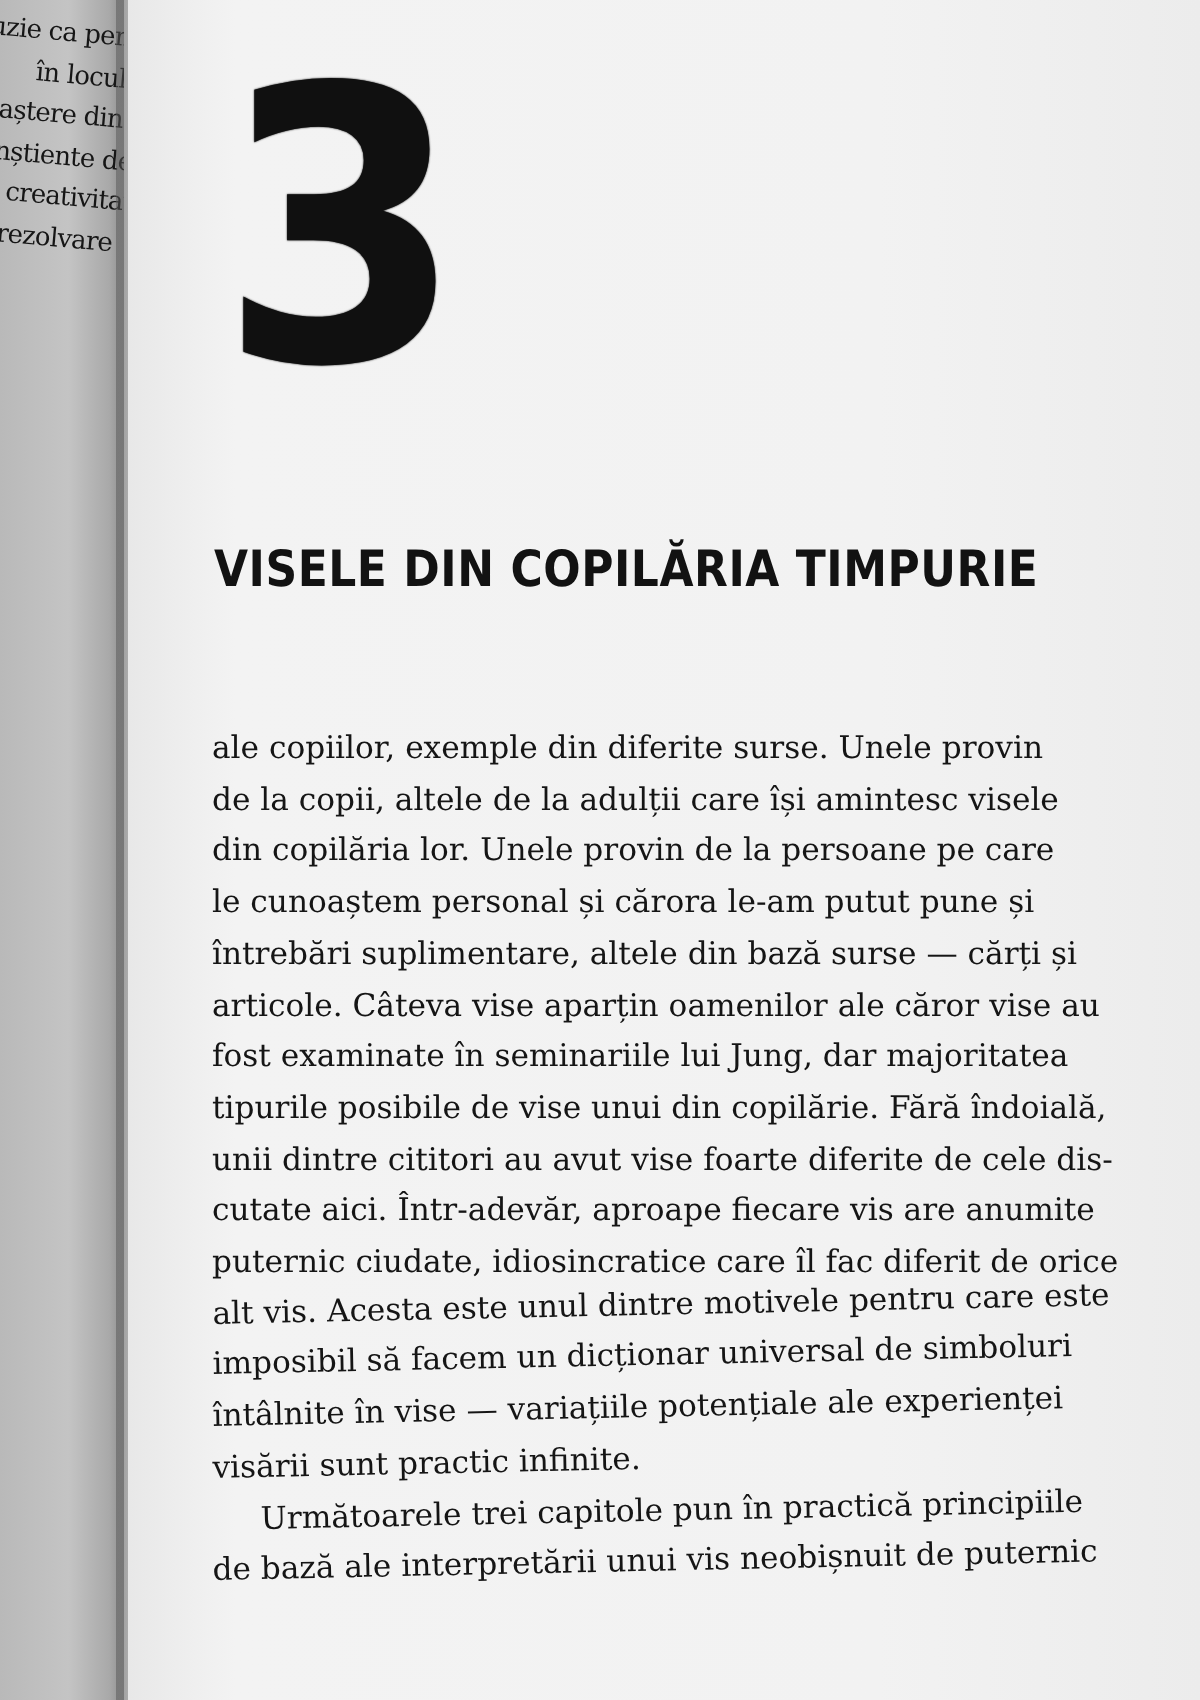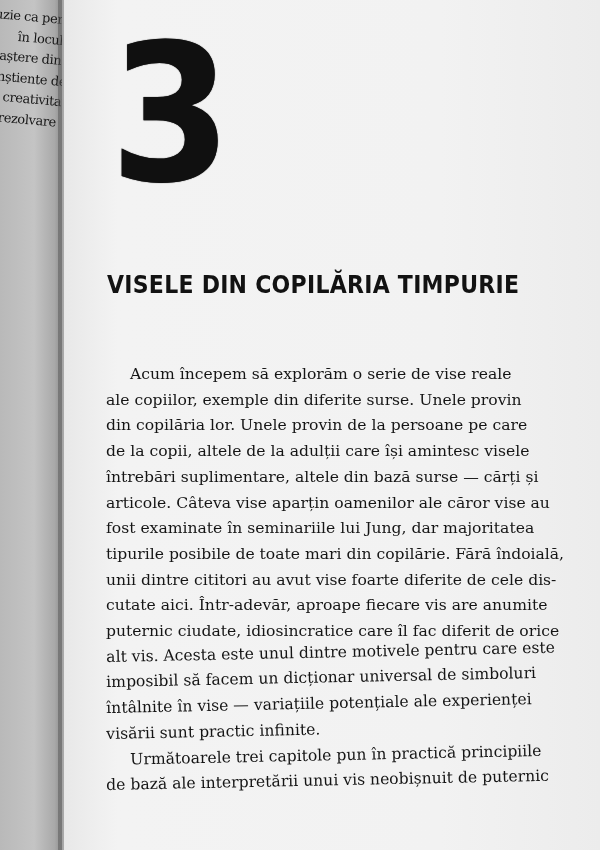--- a/index.html
+++ b/index.html
@@ -67,28 +67,28 @@
     <span class="frag">e rezolvare</span>
   </div>
 </div>
 <div class="gutter-shadow"></div>
 
 <div class="page">
   <div class="chapter-number">3</div>
   <div class="chapter-title">VISELE DIN COPILĂRIA TIMPURIE</div>
 
   <div class="body-text">
-    <span class="line indent">Acum începem să explorăm o serie de vise reale</span>
     <span class="line">ale copiilor, exemple din diferite surse. Unele provin</span>
+    <span class="line">de la copii, altele de la adulții care își amintesc visele</span>
     <span class="line">din copilăria lor. Unele provin de la persoane pe care</span>
-    <span class="line">de la copii, altele de la adulții care își amintesc visele</span>
+    <span class="line">le cunoaștem personal și cărora le-am putut pune și</span>
     <span class="line">întrebări suplimentare, altele din bază  surse — cărți și</span>
     <span class="line">articole. Câteva vise aparțin oamenilor ale căror vise au</span>
     <span class="line">fost examinate în seminariile lui Jung, dar majoritatea</span>
-    <span class="line">tipurile posibile de toate mari din copilărie. Fără îndoială,</span>
+    <span class="line">tipurile posibile de vise unui din copilărie. Fără îndoială,</span>
     <span class="line">unii dintre cititori au avut vise foarte diferite de cele dis-</span>
     <span class="line">cutate aici. Într-adevăr, aproape fiecare vis are anumite</span>
     <span class="line">puternic ciudate, idiosincratice care îl fac diferit de orice</span>
     <span class="line tilt">alt vis. Acesta este unul dintre motivele pentru care este</span>
     <span class="line tilt">imposibil să facem un dicționar universal de simboluri</span>
     <span class="line tilt">întâlnite în vise — variațiile potențiale ale experienței</span>
     <span class="line tilt">visării sunt practic infinite.</span>
     <span class="line indent tilt">Următoarele trei capitole pun în practică principiile</span>
     <span class="line tilt">de bază ale interpretării unui vis neobișnuit de puternic</span>
 

